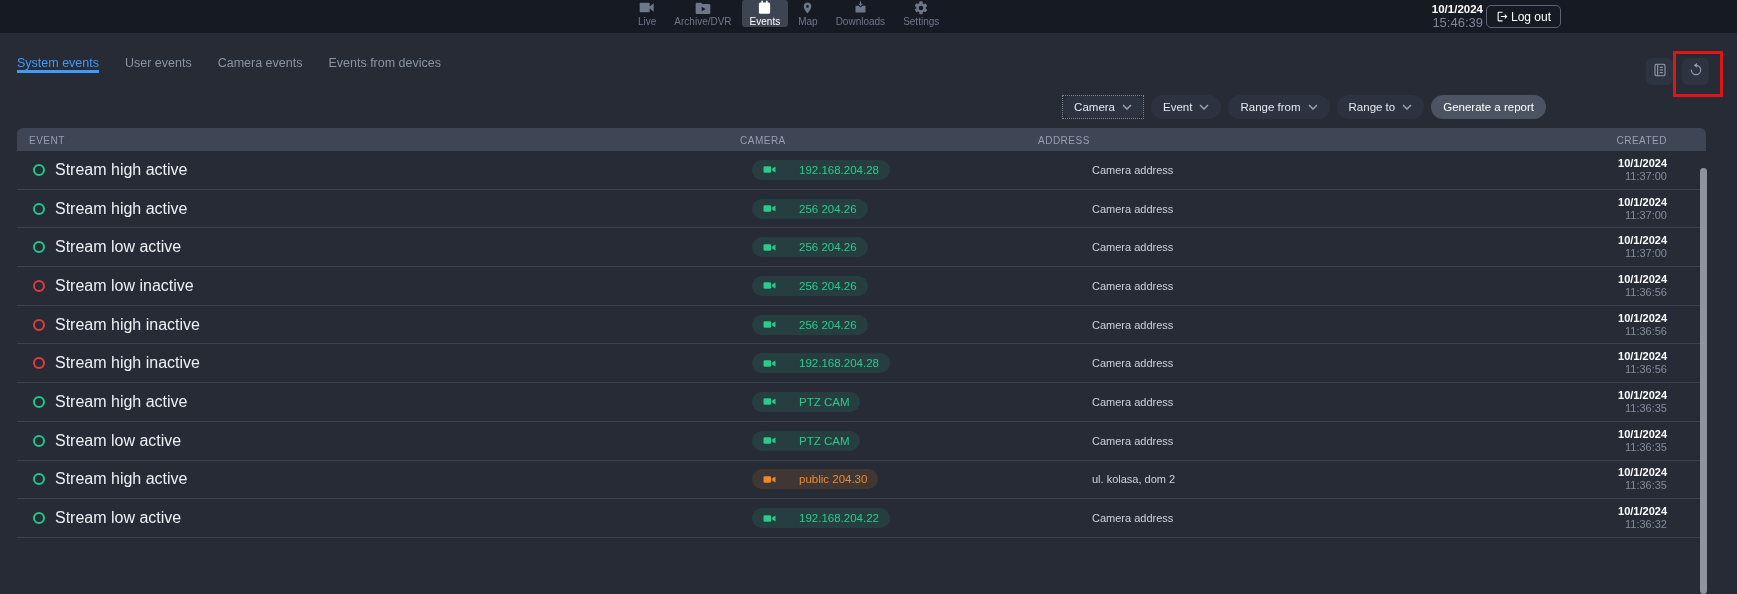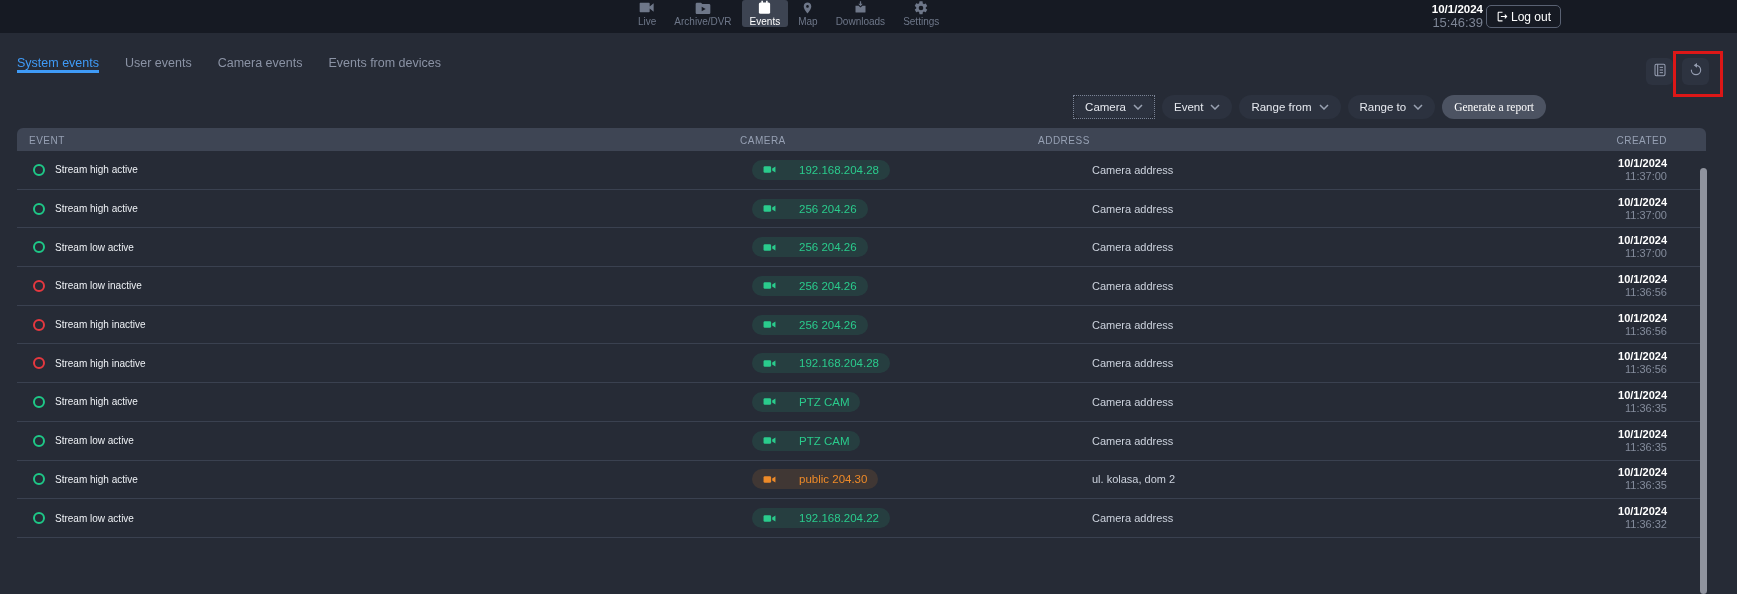--- a/index.html
+++ b/index.html
@@ -36,38 +36,38 @@
   .annotation { position:absolute; left:1673px; top:51px; width:44px; height:40px;
                 border:3px solid #dd1717; pointer-events:none; z-index:9; }
 
   
   .filters { position:absolute; top:95px; right:191px; height:24px; display:flex; gap:7px; align-items:center; }
   .pill { position:relative; height:24px; display:flex; align-items:center; gap:7px; padding:0 12px;
           background:#2c323f; border-radius:12px; color:#e6e9ef; font-size:11.5px; cursor:pointer; }
   .pill .chev { display:flex; color:#9aa2b2; }
   .pill-camera::after { content:""; position:absolute; inset:0; border:1px dotted #7a8395; pointer-events:none; }
   .btn-report { height:24px; display:flex; align-items:center; padding:0 12px; background:#4c5362;
-                border:none; border-radius:12px; color:#ffffff; font-size:11.5px; cursor:pointer; font-family:Liberation Serif, serif; }
+                border:none; border-radius:12px; color:#ffffff; font-size:11.5px; cursor:pointer; font-family:Liberation Sans, sans-serif; }
 
   
   .thead { position:absolute; left:17px; top:128px; width:1689px; height:23px; background:#3e4554;
            border-radius:6px 6px 0 0; color:#96a0b3; font-size:10px; letter-spacing:0.5px; }
   .thead span { position:absolute; top:50%; transform:translateY(-50%); }
   .th-event   { left:12px; }
   .th-camera  { left:723px; }
   .th-address { left:1021px; }
   .th-created { right:39px; }
 
   .tbody { position:absolute; left:17px; top:151px; width:1689px; }
   .trow { position:relative; height:37.7px; border-bottom:1px solid #3a4150; }
   .c-event { position:absolute; left:16px; top:50%; transform:translateY(-50%);
              display:flex; align-items:center; gap:10px; }
   .ring { width:8px; height:8px; border-radius:50%; border:2px solid #1ec887; flex:none; }
   .ring.inactive { border-color:#e5383f; }
-  .ev-text { font-size:10px; color:#eef1f5; white-space:nowrap; }
+  .ev-text { font-size:16px; color:#eef1f5; white-space:nowrap; }
 
   .c-camera { position:absolute; left:735px; top:50%; transform:translateY(-50%); }
   .badge { display:flex; align-items:center; gap:23px; padding:4px 11px; border-radius:11px;
            font-size:11.5px; white-space:nowrap; cursor:pointer; }
   .badge svg { display:block; flex:none; }
   .badge.green  { background:rgba(42,203,140,0.12); color:#2acb8c; }
   .badge.orange { background:rgba(238,138,40,0.13); color:#ee8a28; }
 
   .c-address { position:absolute; left:1075px; top:50%; transform:translateY(-50%);
                font-size:11px; color:#ccd2dd; white-space:nowrap; }

